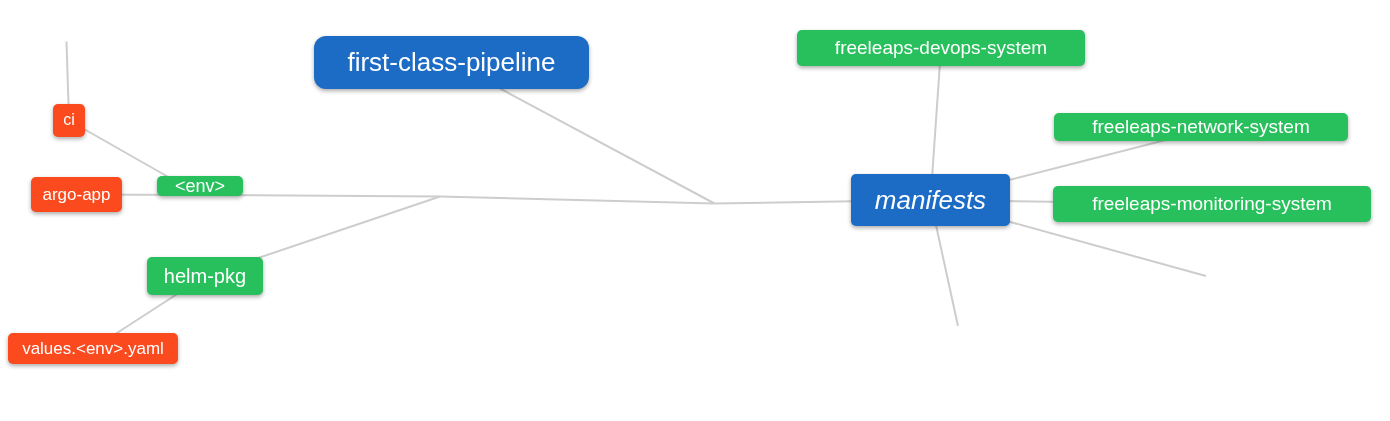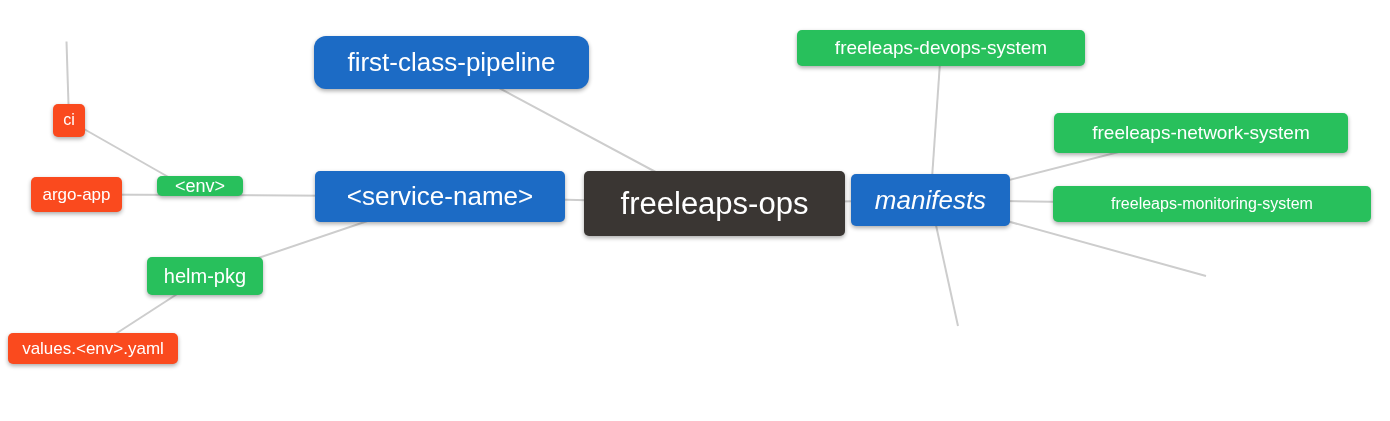--- a/index.html
+++ b/index.html
@@ -57,28 +57,22 @@
       <line x1="451.5" y1="62.5" x2="714.5" y2="203.5" stroke="#CDCDCD" stroke-width="2"></line>
       <line x1="440" y1="196.5" x2="714.5" y2="203.5" stroke="#CDCDCD" stroke-width="2"></line>
       <line x1="714.5" y1="203.5" x2="930.5" y2="200" stroke="#CDCDCD" stroke-width="2"></line>
       <line x1="930.5" y1="200" x2="941" y2="48" stroke="#CDCDCD" stroke-width="2"></line>
       <line x1="930.5" y1="200" x2="1201" y2="131" stroke="#CDCDCD" stroke-width="2"></line>
       <line x1="930.5" y1="200" x2="1212" y2="204" stroke="#CDCDCD" stroke-width="2"></line>
       <line x1="930.5" y1="200" x2="1206" y2="276" stroke="#CDCDCD" stroke-width="2"></line>
       <line x1="930.5" y1="200" x2="958" y2="326" stroke="#CDCDCD" stroke-width="2"></line>
     </svg>
 
-<div class="node" style="left: 584px; top: 171px; width: 261px; height: 65px; font-size: 31px; background: rgb(58, 54, 51); color: rgb(255, 255, 255);">
-      <span>freeleaps-ops</span>
-    </div>
     <div class="node" style="left: 314px; top: 36px; width: 275px; height: 53px; font-size: 26px; background: rgb(28, 107, 197); color: rgb(255, 255, 255); border-radius: 12px;">
       <span>first-class-pipeline</span>
-    </div>
-    <div class="node" style="left: 315px; top: 171px; width: 250px; height: 51px; font-size: 26px; background: rgb(28, 107, 197); color: rgb(255, 255, 255);">
-      <span>&lt;service-name&gt;</span>
     </div>
     <div class="node" style="left: 851px; top: 174px; width: 159px; height: 52px; font-size: 26px; background: rgb(28, 107, 197); color: rgb(255, 255, 255); font-style: italic;">
       <span>manifests</span>
     </div>
     <div class="node" style="left: 157px; top: 176px; width: 86px; height: 20px; font-size: 18px; background: rgb(40, 192, 92); color: rgb(255, 255, 255);">
       <span>&lt;env&gt;</span>
     </div>
     <div class="node" style="left: 147px; top: 257px; width: 116px; height: 38px; font-size: 20px; background: rgb(40, 192, 92); color: rgb(255, 255, 255);">
       <span>helm-pkg</span>
     </div>
@@ -87,19 +81,19 @@
     </div>
     <div class="node" style="left: 31px; top: 177px; width: 91px; height: 35px; font-size: 17px; background: rgb(250, 74, 30); color: rgb(255, 255, 255);">
       <span>argo-app</span>
     </div>
     <div class="node" style="left: 8px; top: 333px; width: 170px; height: 31px; font-size: 17px; background: rgb(250, 74, 30); color: rgb(255, 255, 255);">
       <span>values.&lt;env&gt;.yaml</span>
     </div>
     <div class="node" style="left: 797px; top: 30px; width: 288px; height: 36px; font-size: 19px; background: rgb(40, 192, 92); color: rgb(255, 255, 255);">
       <span>freeleaps-devops-system</span>
     </div>
-    <div class="node" style="left: 1054px; top: 113px; width: 294px; height: 40px; font-size: 19px; background: rgb(40, 192, 92); color: rgb(255, 255, 255);">
+    <div class="node" style="left: 1054px; top: 113px; width: 294px; height: 28px; font-size: 19px; background: rgb(40, 192, 92); color: rgb(255, 255, 255);">
       <span>freeleaps-network-system</span>
     </div>
-    <div class="node" style="left: 1053px; top: 186px; width: 318px; height: 36px; font-size: 16px; background: rgb(40, 192, 92); color: rgb(255, 255, 255);">
+    <div class="node" style="left: 1053px; top: 186px; width: 318px; height: 36px; font-size: 19px; background: rgb(40, 192, 92); color: rgb(255, 255, 255);">
       <span>freeleaps-monitoring-system</span>
     </div>
   </div>
 
 </body></html>

